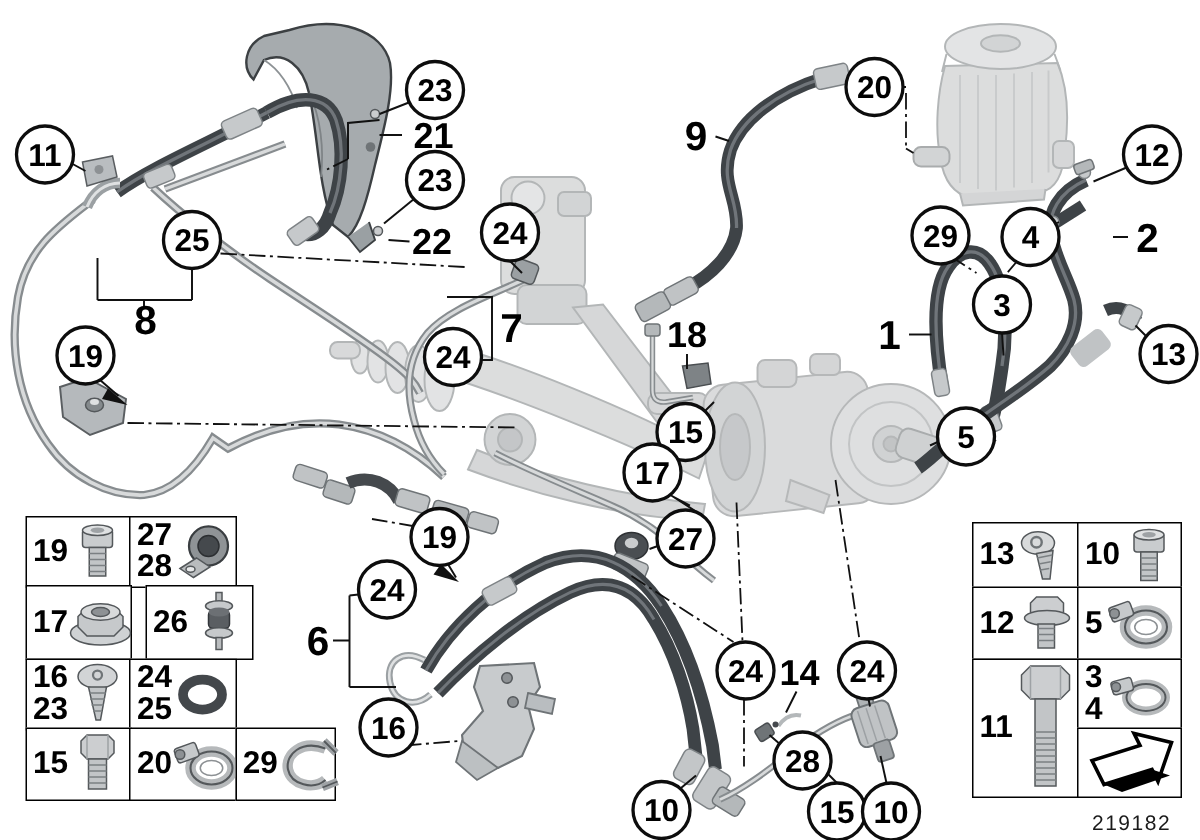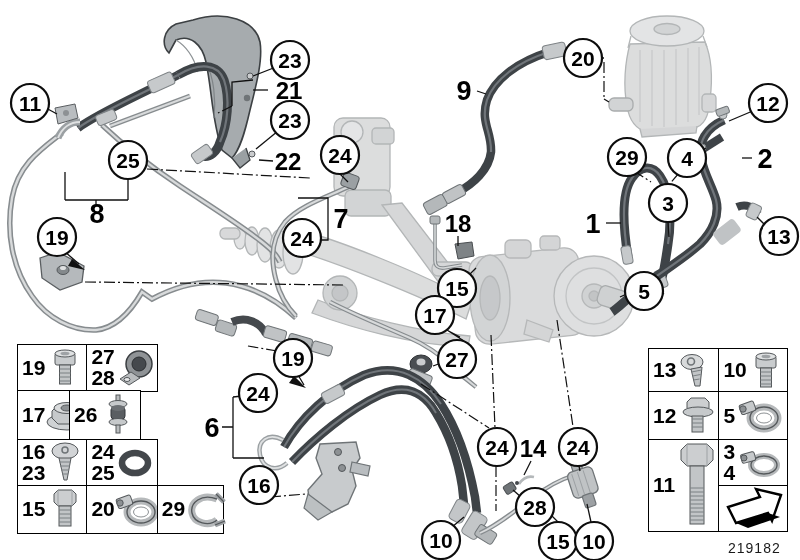--- a/index.html
+++ b/index.html
@@ -417,21 +417,21 @@
         </div>
         <div class="ic">
           <svg width="44" height="36" viewBox="0 0 44 36">
             <ellipse cx="22" cy="25" rx="20" ry="8" fill="#cfd2d4" stroke="#54585b"></ellipse>
             <path d="M7,14 L13,8 L31,8 L37,14 L37,21 L31,27 L13,27 L7,21 Z" fill="#c6c9cb" stroke="#54585b"></path>
             <ellipse cx="22" cy="11" rx="13" ry="5.5" fill="#d8dadb" stroke="#54585b"></ellipse>
             <ellipse cx="22" cy="11" rx="6" ry="3" fill="#8d9194" stroke="#54585b"></ellipse>
           </svg>
         </div>
       </div>
-      <div class="tbl-cell" style="left: 69px; top: 390.4px; width: 72px; height: 50px;">
+      <div class="tbl-cell" style="left: 97px; top: 390.4px; width: 72px; height: 50px;">
         <div class="nums">
           <span>26</span>
         </div>
         <div class="ic">
           <svg width="30" height="42" viewBox="0 0 30 42">
             <rect x="13" y="1" width="4" height="7" fill="#babdbf" stroke="#54585b"></rect>
             <ellipse cx="15" cy="10" rx="9" ry="3.5" fill="#c6c9cb" stroke="#54585b"></ellipse>
             <rect x="8" y="13" width="14" height="12" rx="3" fill="#5a5e62" stroke="#33363a"></rect>
             <ellipse cx="15" cy="14" rx="7" ry="3" fill="#6c7074"></ellipse>
             <ellipse cx="15" cy="28" rx="9" ry="3.5" fill="#c6c9cb" stroke="#54585b"></ellipse>

